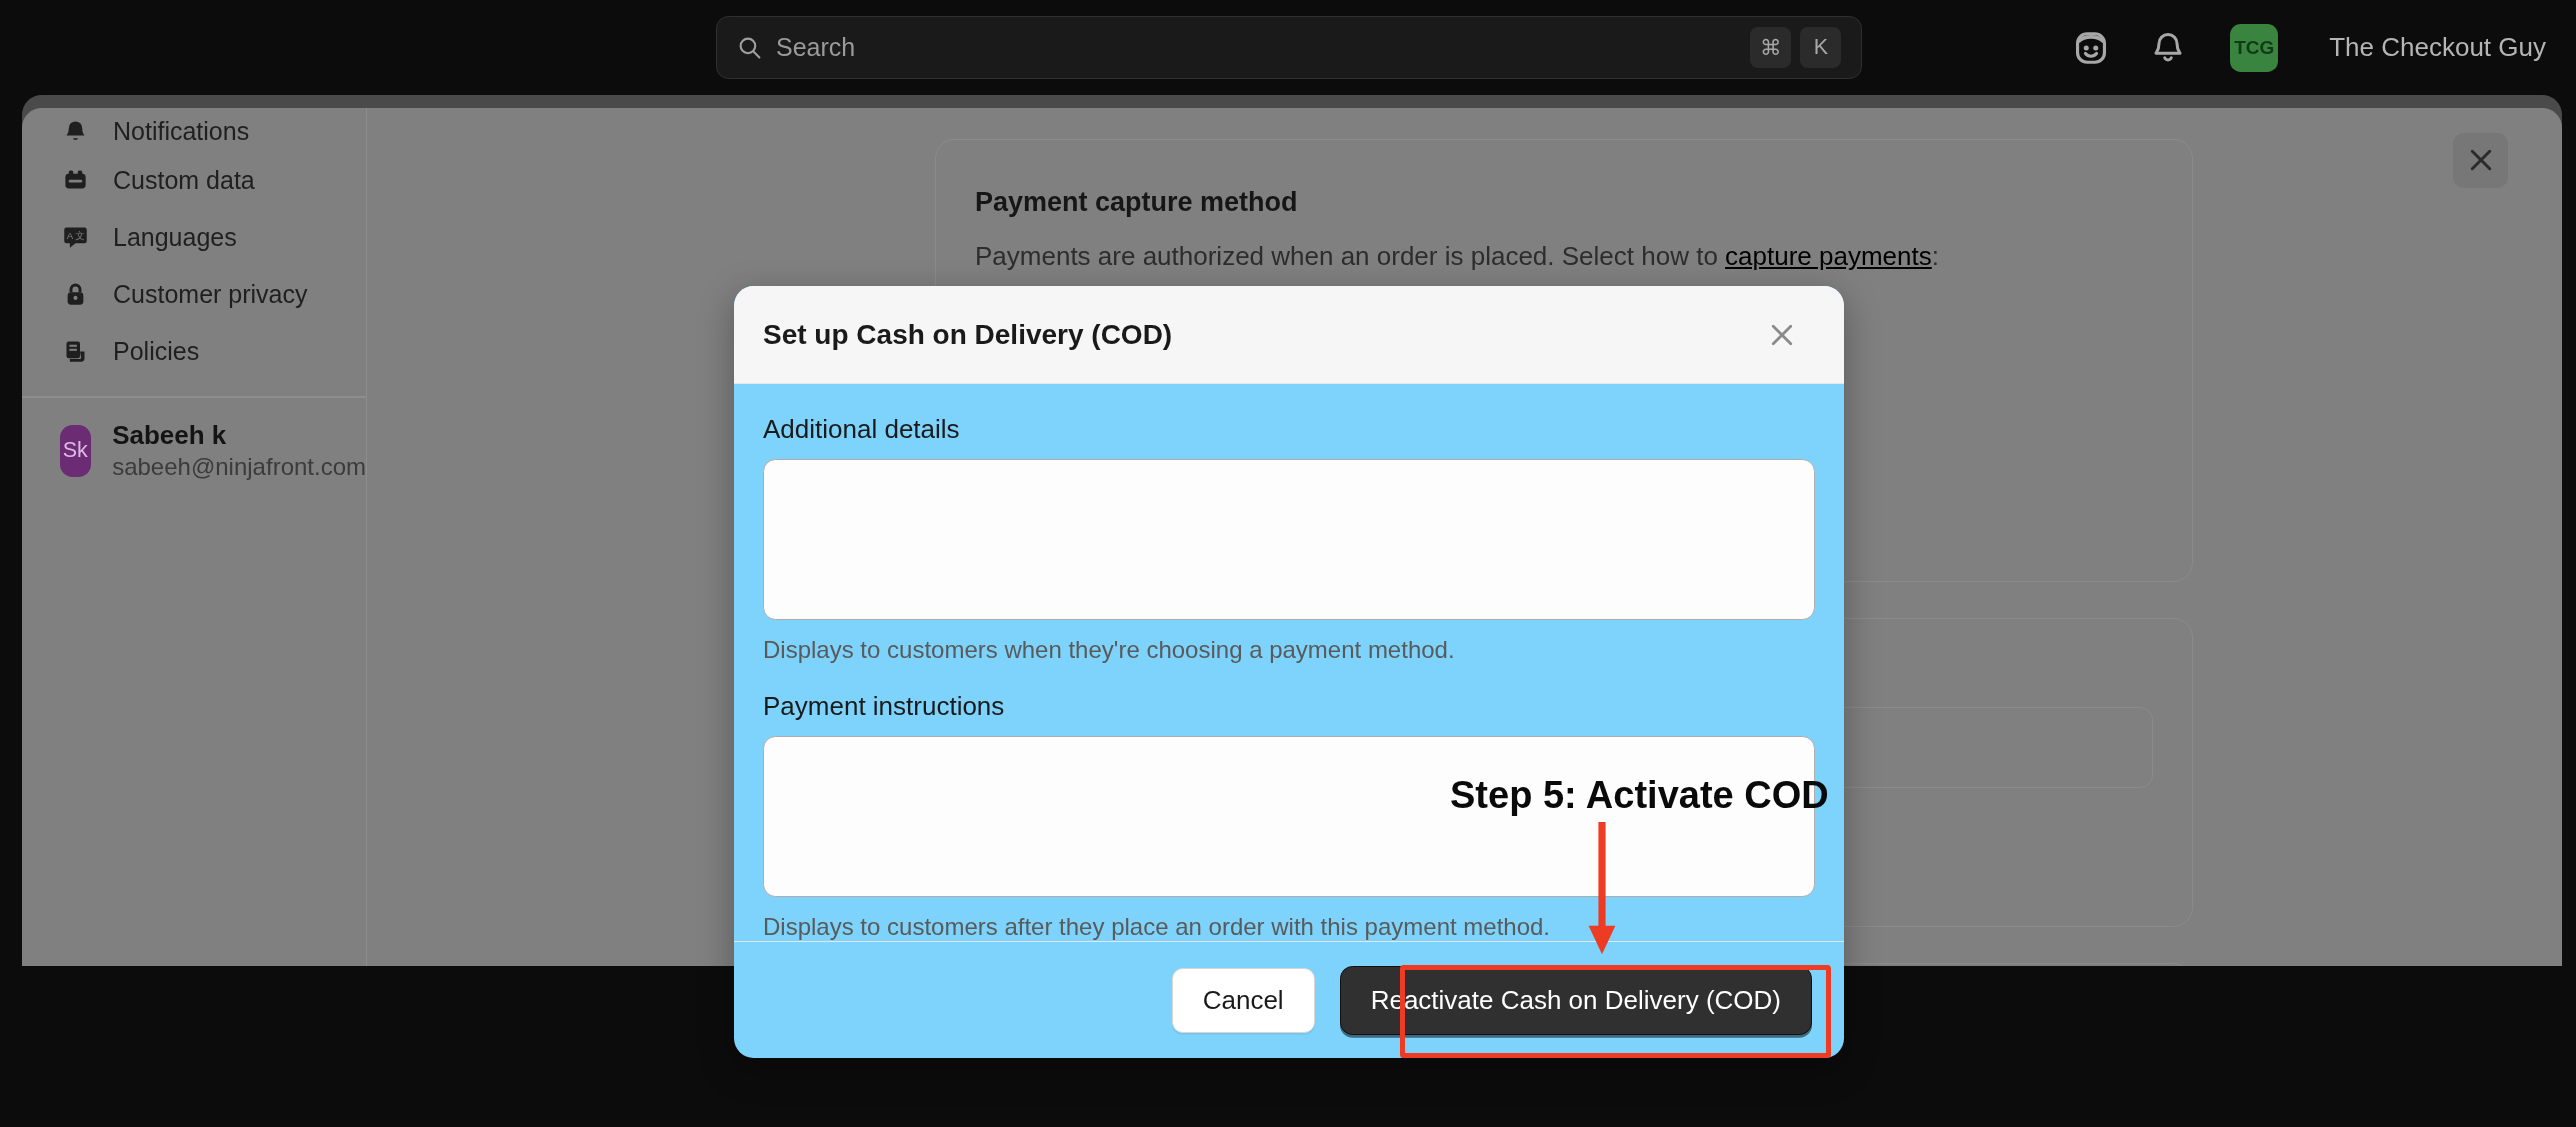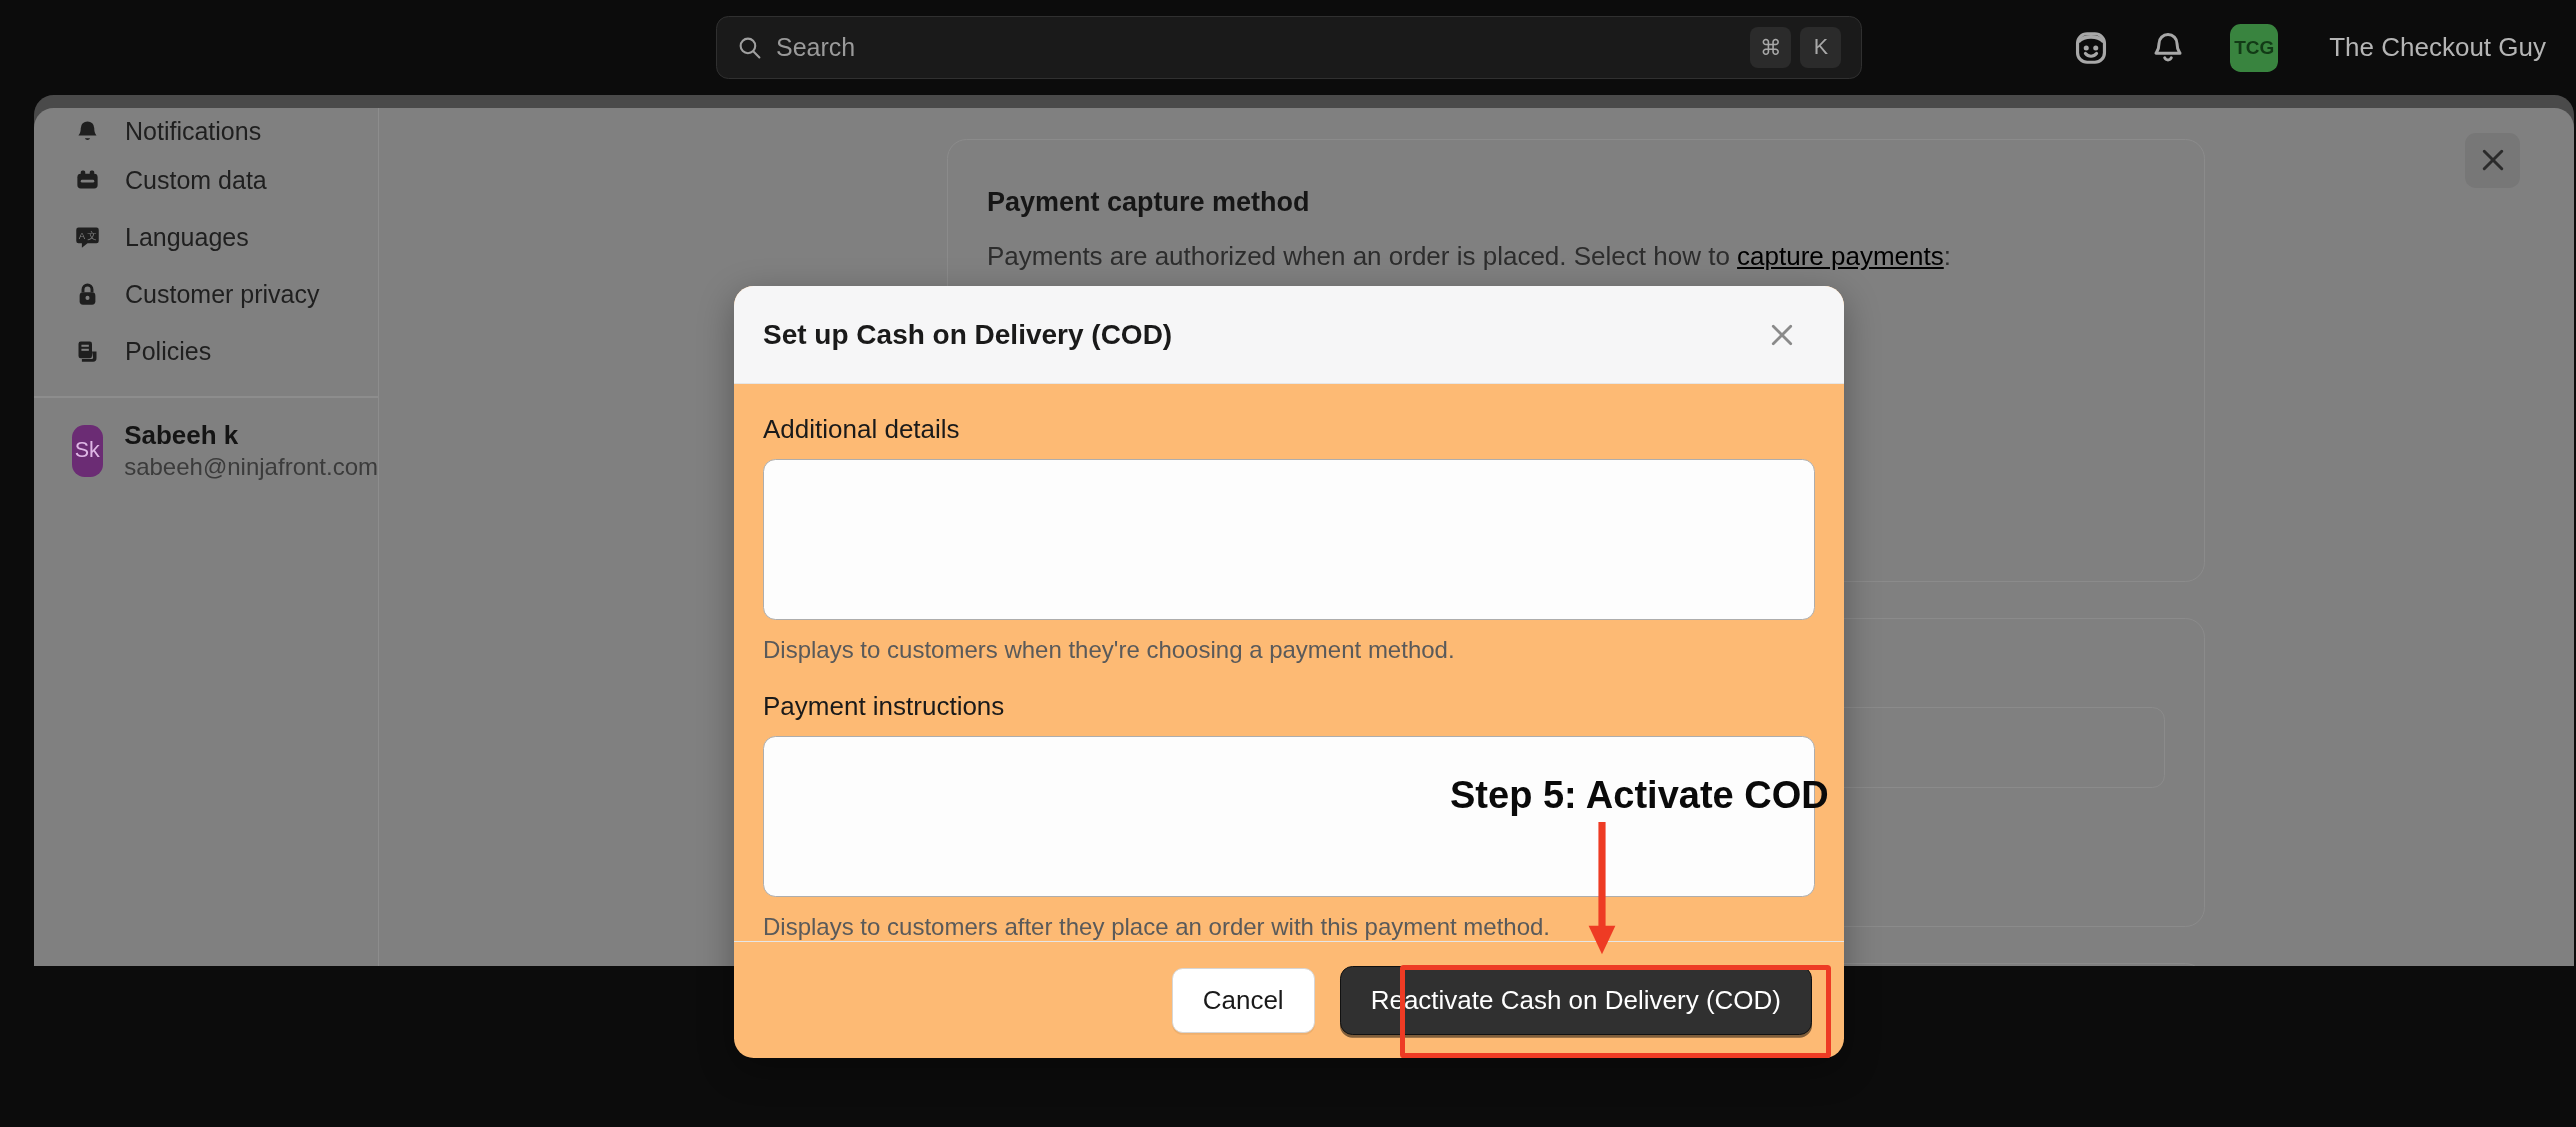--- a/index.html
+++ b/index.html
@@ -66,21 +66,21 @@
   .store-avatar {
     width: 48px; height: 48px; border-radius: 10.7px;
     background: #39843f; color: #123a16;
     font-size: 19px; font-weight: 700;
     display: flex; align-items: center; justify-content: center;
   }
   .store-name { color: #b5b5b5; font-size: 26px; margin-left: 33px; }
 
   
   .settings-shell {
-    position: absolute; left: 34px; top: 95px;
+    position: absolute; left: 22px; top: 95px;
     width: 2540px; height: 871px;
     background: #4a4a4a;
     border-radius: 19.7px 19.7px 0 0;
     overflow: hidden;
   }
   .settings-inner {
     position: absolute; left: 0; top: 12.5px;
     width: 2540px; height: 1020px;
     background: #808080;
     border-radius: 19.7px 19.7px 0 0;
@@ -140,21 +140,21 @@
   .ghost-btn {
     border: 1.8px solid #8b8b8b; border-radius: 10.7px;
     color: #1a1a1a; font-size: 25px; font-weight: 600;
     padding: 14.3px 27px; display: inline-block;
   }
 
   
   .modal {
     position: absolute; left: 734px; top: 286px;
     width: 1110px; height: 772px;
-    background: #fdba74;
+    background: #7dd3fc;
     border-radius: 19.7px;
     box-shadow: 0 10.7px 36px rgba(0,0,0,.32);
     display: flex; flex-direction: column;
     overflow: hidden;
   }
   .modal-header {
     background: #f6f6f7;
     height: 98px; flex: none;
     display: flex; align-items: center; justify-content: space-between;
     padding: 0 38px 0 29px;

